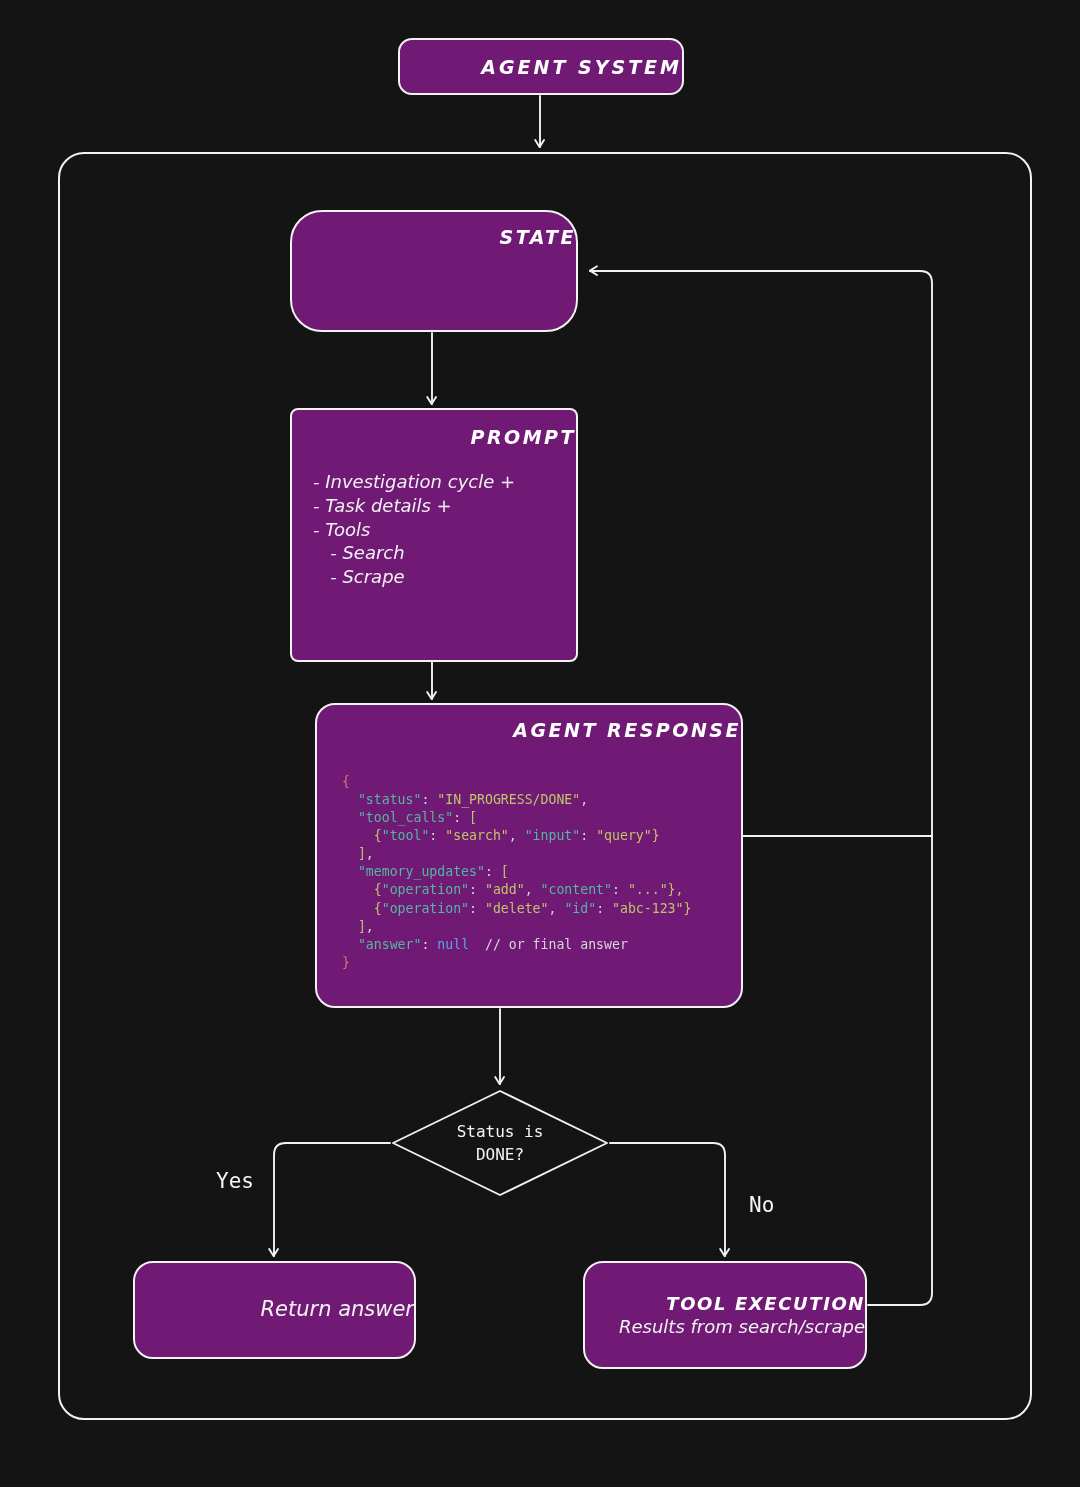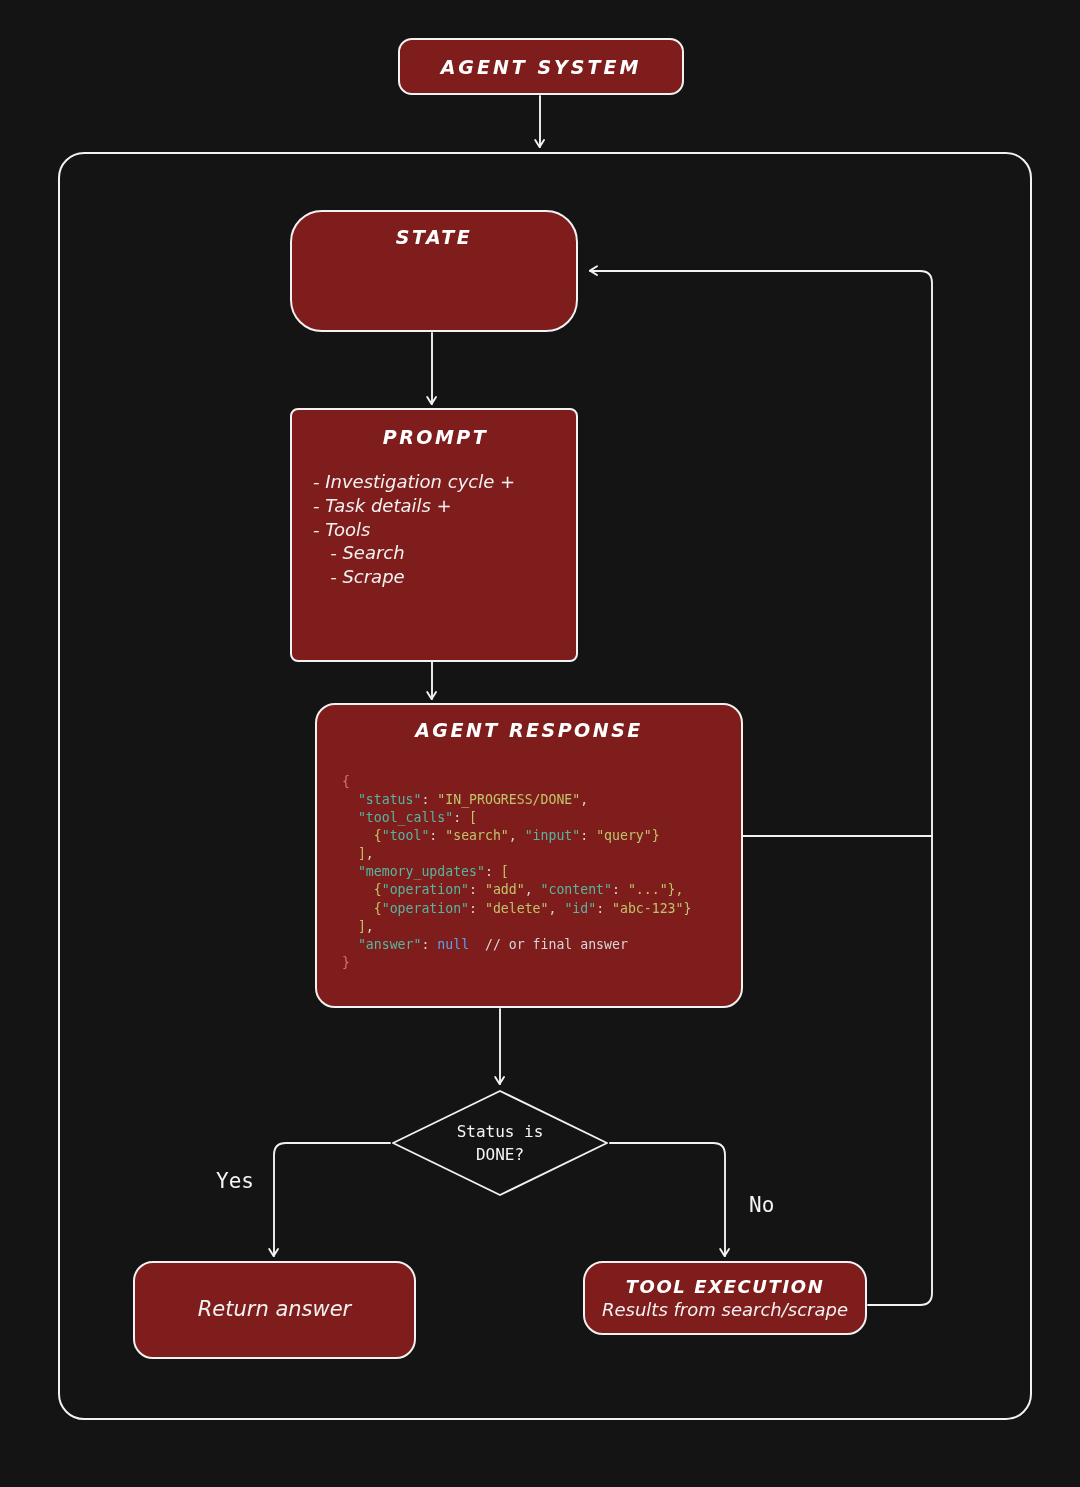--- a/index.html
+++ b/index.html
@@ -20,25 +20,25 @@
     top: 0; left: 0;
     width: 1080px;
     height: 1487px;
     pointer-events: none;
   }
   .node {
     position: absolute;
     box-sizing: border-box;
     border: 2px solid #f2f2f2;
     border-radius: 22px;
-    background: #7f1d1d;
+    background: #701a75;
     color: #f7f7f7;
     display: flex;
     flex-direction: column;
-    align-items: center;
+    align-items: flex-end;
   }
   .node-title {
     text-align: center;
     letter-spacing: 2.5px;
     font-size: 19px;
     font-style: italic;
     font-weight: 600;
     color: #ffffff;
     white-space: nowrap;
   }
@@ -140,21 +140,21 @@
   #return-answer-node {
     left: 133px; top: 1261px;
     width: 283px; height: 98px;
     justify-content: center;
     border-radius: 20px;
   }
   #return-answer-node .node-body { font-size: 21px; text-align: center; }
 
   #tool-execution-node {
     left: 583px; top: 1261px;
-    width: 284px; height: 74px;
+    width: 284px; height: 108px;
     justify-content: center;
     border-radius: 20px;
   }
   #tool-execution-node .te-title {
     font-size: 18px;
     letter-spacing: 1.6px;
     font-style: italic;
     font-weight: 600;
     color: #ffffff;
     white-space: nowrap;

